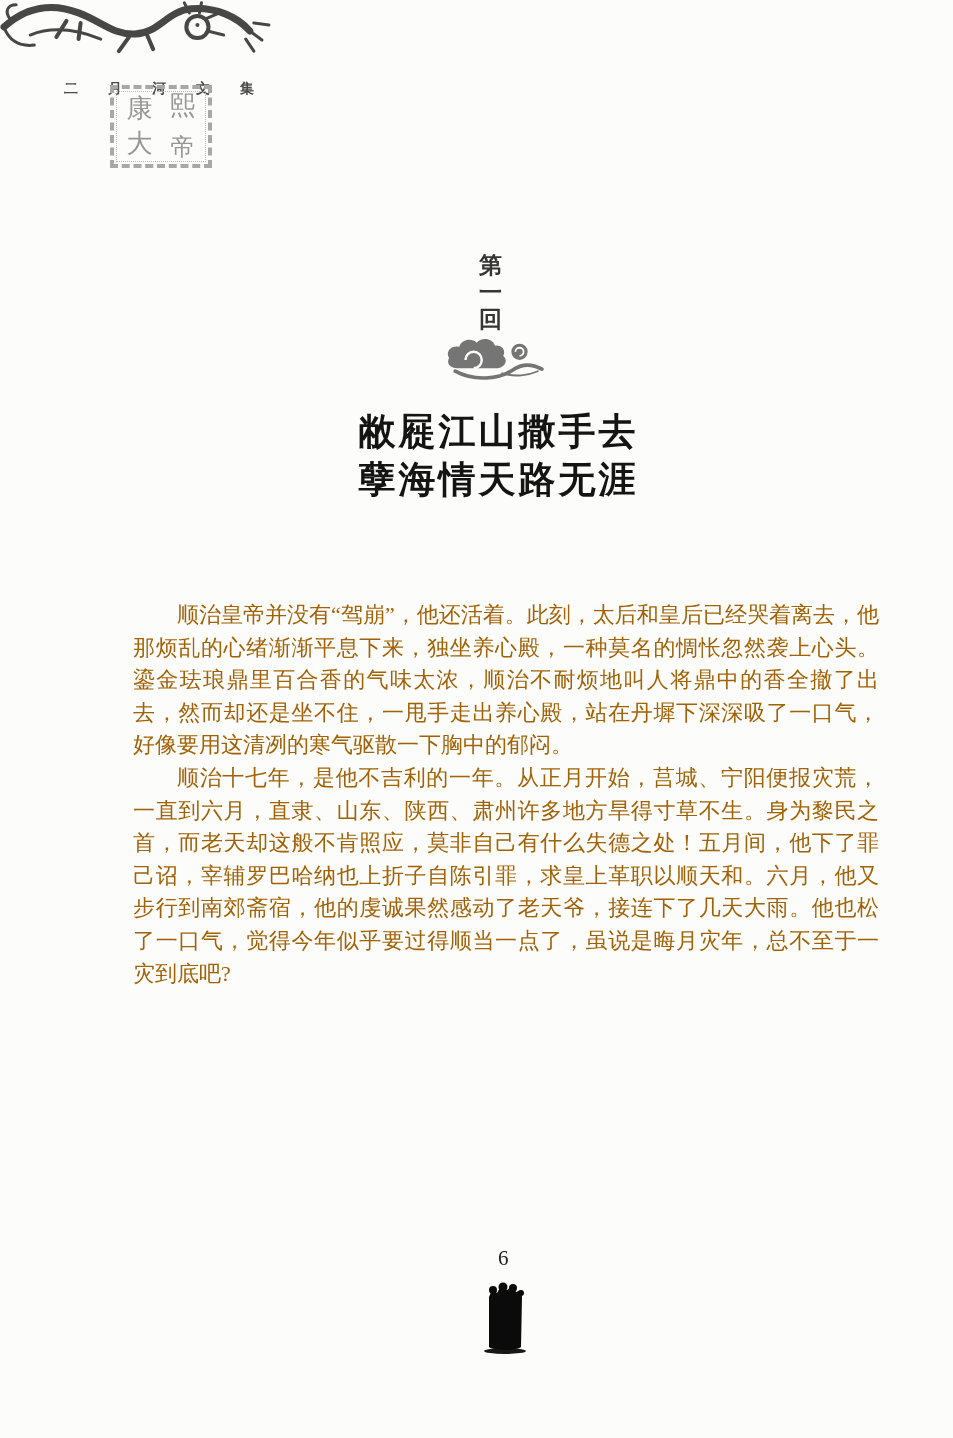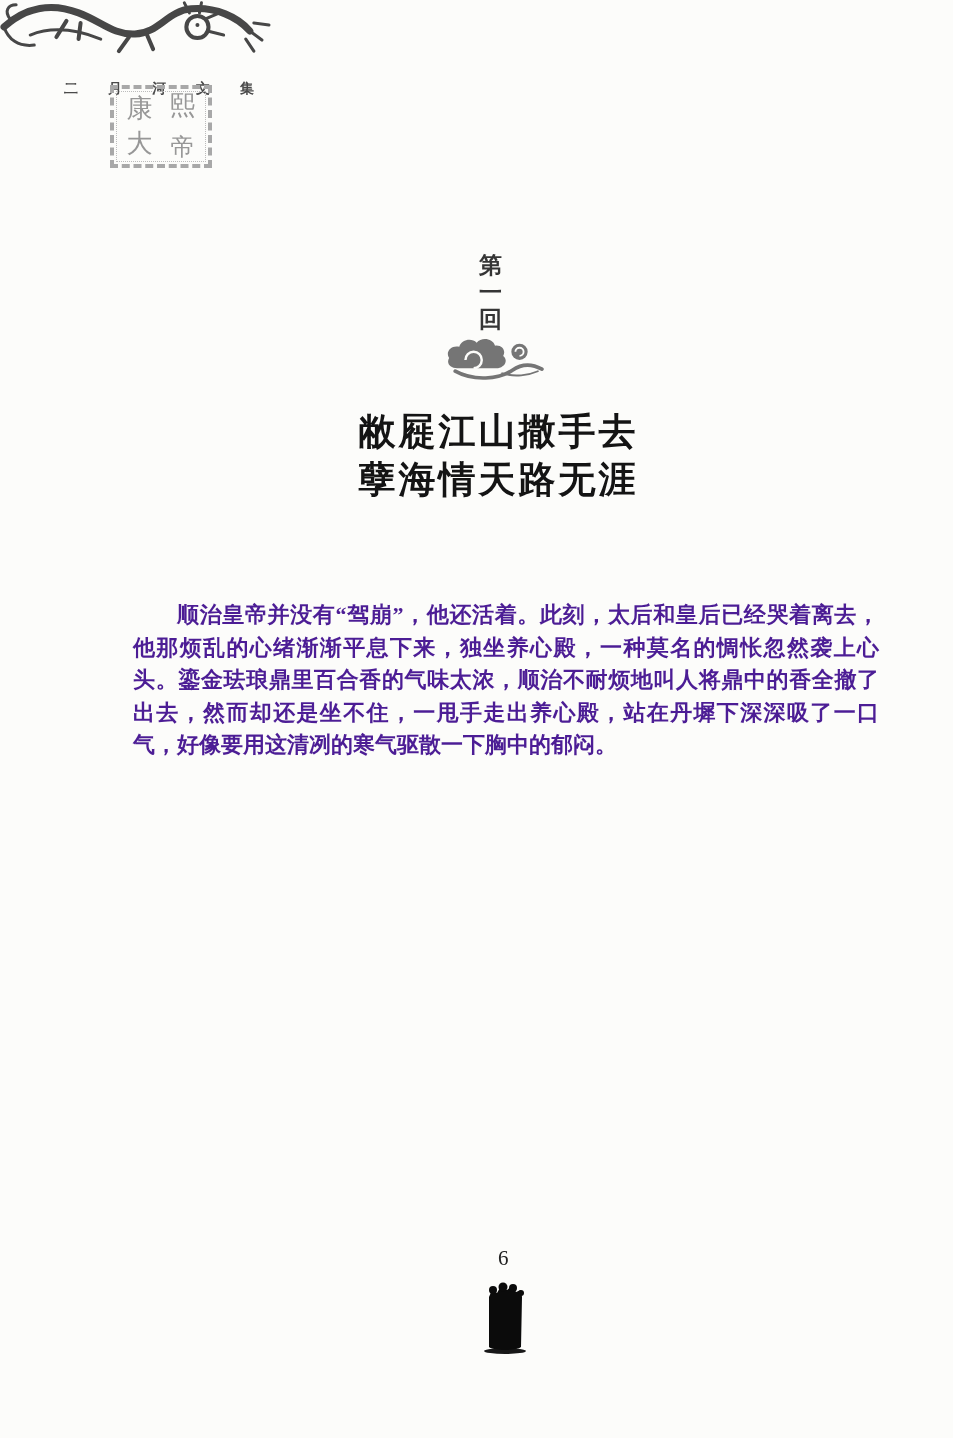--- a/index.html
+++ b/index.html
@@ -45,21 +45,21 @@
     position:absolute;left:0;right:0;top:408px;
     text-align:center;
     font-size:37px;line-height:48px;font-weight:700;
     letter-spacing:3px;color:#141414;
     transform:translateX(22px);
   }
   
   .body-text{
     position:absolute;left:133px;top:599px;width:746px;
     font-size:22px;line-height:32.6px;
-    text-align:justify;color:#4c1d95;font-weight:700;
+    text-align:justify;color:#a16207;font-weight:400;
   }
   .body-text p{margin:0;text-indent:2em;text-align-last:left;}
   
   .page-number{
     position:absolute;left:498px;top:1246px;
     font-size:21px;color:#222;
   }
   .ink-pillar{position:absolute;left:481px;top:1281px;width:48px;height:74px;}
 </style>
 </head>
@@ -105,20 +105,21 @@
     <path d="M58 35 C 70 39 84 37 93 33" fill="none" stroke="#757575" stroke-width="1.8" stroke-linecap="round"></path>
   </svg>
 
   <div class="chapter-title">
     <div>敝屣江山撒手去</div>
     <div>孽海情天路无涯</div>
   </div>
 
   <div class="body-text">
     <p>顺治皇帝并没有“驾崩”，他还活着。此刻，太后和皇后已经哭着离去，他那烦乱的心绪渐渐平息下来，独坐养心殿，一种莫名的惆怅忽然袭上心头。鎏金珐琅鼎里百合香的气味太浓，顺治不耐烦地叫人将鼎中的香全撤了出去，然而却还是坐不住，一甩手走出养心殿，站在丹墀下深深吸了一口气，好像要用这清冽的寒气驱散一下胸中的郁闷。</p>
+    <p>顺治十七年，是他不吉利的一年。从正月开始，莒城、宁阳便报灾荒，一直到六月，直隶、山东、陕西、肃州许多地方旱得寸草不生。身为黎民之首，而老天却这般不肯照应，莫非自己有什么失德之处！五月间，他下了罪己诏，宰辅罗巴哈纳也上折子自陈引罪，求皇上革职以顺天和。六月，他又步行到南郊斋宿，他的虔诚果然感动了老天爷，接连下了几天大雨。他也松了一口气，觉得今年似乎要过得顺当一点了，虽说是晦月灾年，总不至于一灾到底吧?</p>
   </div>
 
   <div class="page-number">6</div>
 
   <svg class="ink-pillar" viewBox="0 0 48 74">
     <ellipse cx="24" cy="70" rx="21" ry="3" fill="#181818"></ellipse>
     <path d="M8 16 L11 9 L16 12 L20 5 L26 9 L31 5 L35 11 L40 9 L41 16 L40 66 C 36 70 12 70 8 66 Z" fill="#0b0b0b"></path>
     <circle cx="12" cy="9" r="4" fill="#0b0b0b"></circle>
     <circle cx="22" cy="6" r="4.5" fill="#0b0b0b"></circle>
     <circle cx="32" cy="7" r="4" fill="#0b0b0b"></circle>

